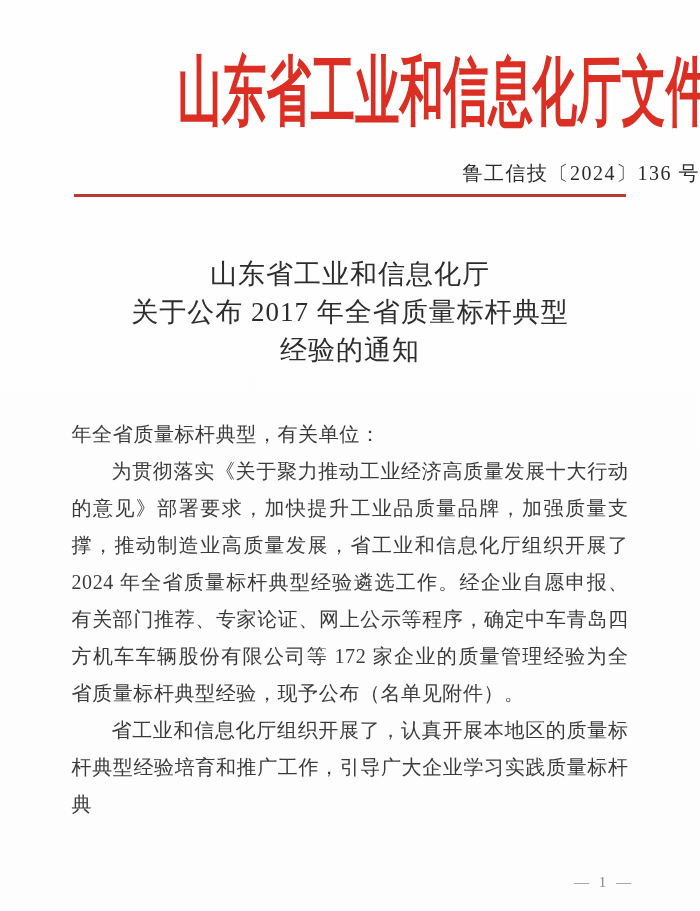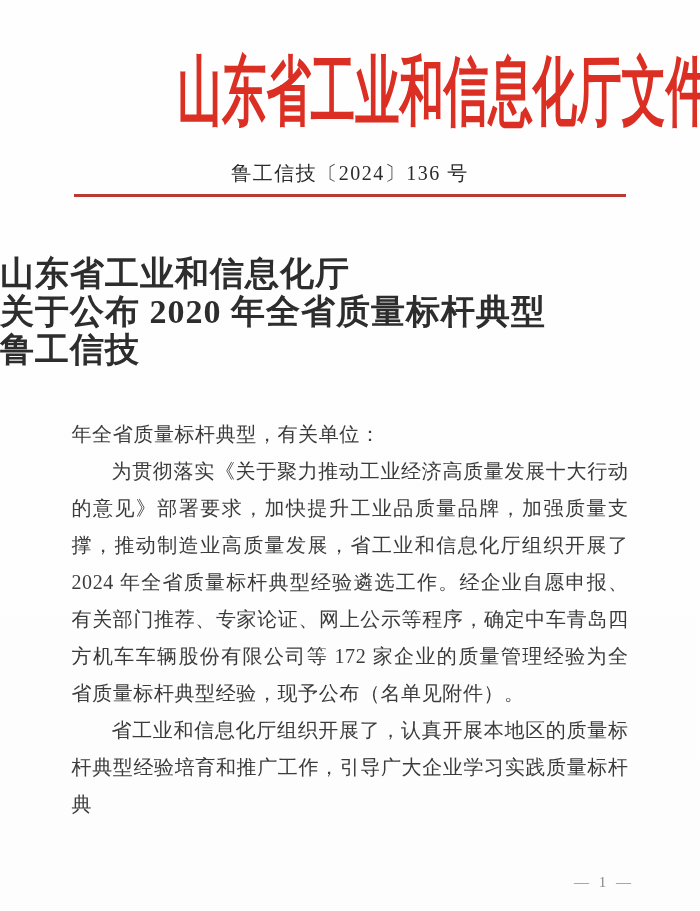--- a/index.html
+++ b/index.html
@@ -27,39 +27,39 @@
     font-size: 74px;
     line-height: 1.1;
     color: #dc2f24;
     transform: scale(0.60, 1.02);
     transform-origin: 50% 50%;
     letter-spacing: 0px;
   }
   
   .doc-number {
     margin-top: 60px;
-    text-align: center;
+    text-align: right;
     font-size: 20px;
     letter-spacing: 1.5px;
     color: #2b2b2b;
   }
   
   .red-divider {
     width: 552px;
     height: 3px;
     margin: 7px auto 0 auto;
     background: #b93a31;
   }
   
   .doc-title {
     margin-top: 58px;
-    text-align: left;
-    font-weight: bold;
+    text-align: center;
+    font-weight: normal;
     color: #2d2d2d;
-    font-size: 34px;
+    font-size: 27px;
     line-height: 38px;
     letter-spacing: 1px;
   }
   
   .doc-body {
     width: 557px;
     margin: 47px auto 0 auto;
     font-size: 20px;
     line-height: 37px;
     letter-spacing: 0.6px;
@@ -90,22 +90,22 @@
   <div class="masthead">
     <span class="masthead-title">山东省工业和信息化厅文件</span>
   </div>
 
   <div class="doc-number">鲁工信技〔2024〕136 号</div>
 
   <div class="red-divider"></div>
 
   <div class="doc-title">
     <div>山东省工业和信息化厅</div>
-    <div>关于公布 2020 年全省质量标杆典型</div>
-    <div>鲁工信技</div>
+    <div>关于公布 2017 年全省质量标杆典型</div>
+    <div>经验的通知</div>
   </div>
 
   <div class="doc-body">
     <p class="salutation">年全省质量标杆典型，有关单位：</p>
     <p class="para">为贯彻落实《关于聚力推动工业经济高质量发展十大行动的意见》部署要求，加快提升工业品质量品牌，加强质量支撑，推动制造业高质量发展，省工业和信息化厅组织开展了 2024 年全省质量标杆典型经验遴选工作。经企业自愿申报、有关部门推荐、专家论证、网上公示等程序，确定中车青岛四方机车车辆股份有限公司等 172 家企业的质量管理经验为全省质量标杆典型经验，现予公布（名单见附件）。</p>
     <p class="para">省工业和信息化厅组织开展了，认真开展本地区的质量标杆典型经验培育和推广工作，引导广大企业学习实践质量标杆典</p>
   </div>
 
   <div class="page-number">— 1 —</div>
 

